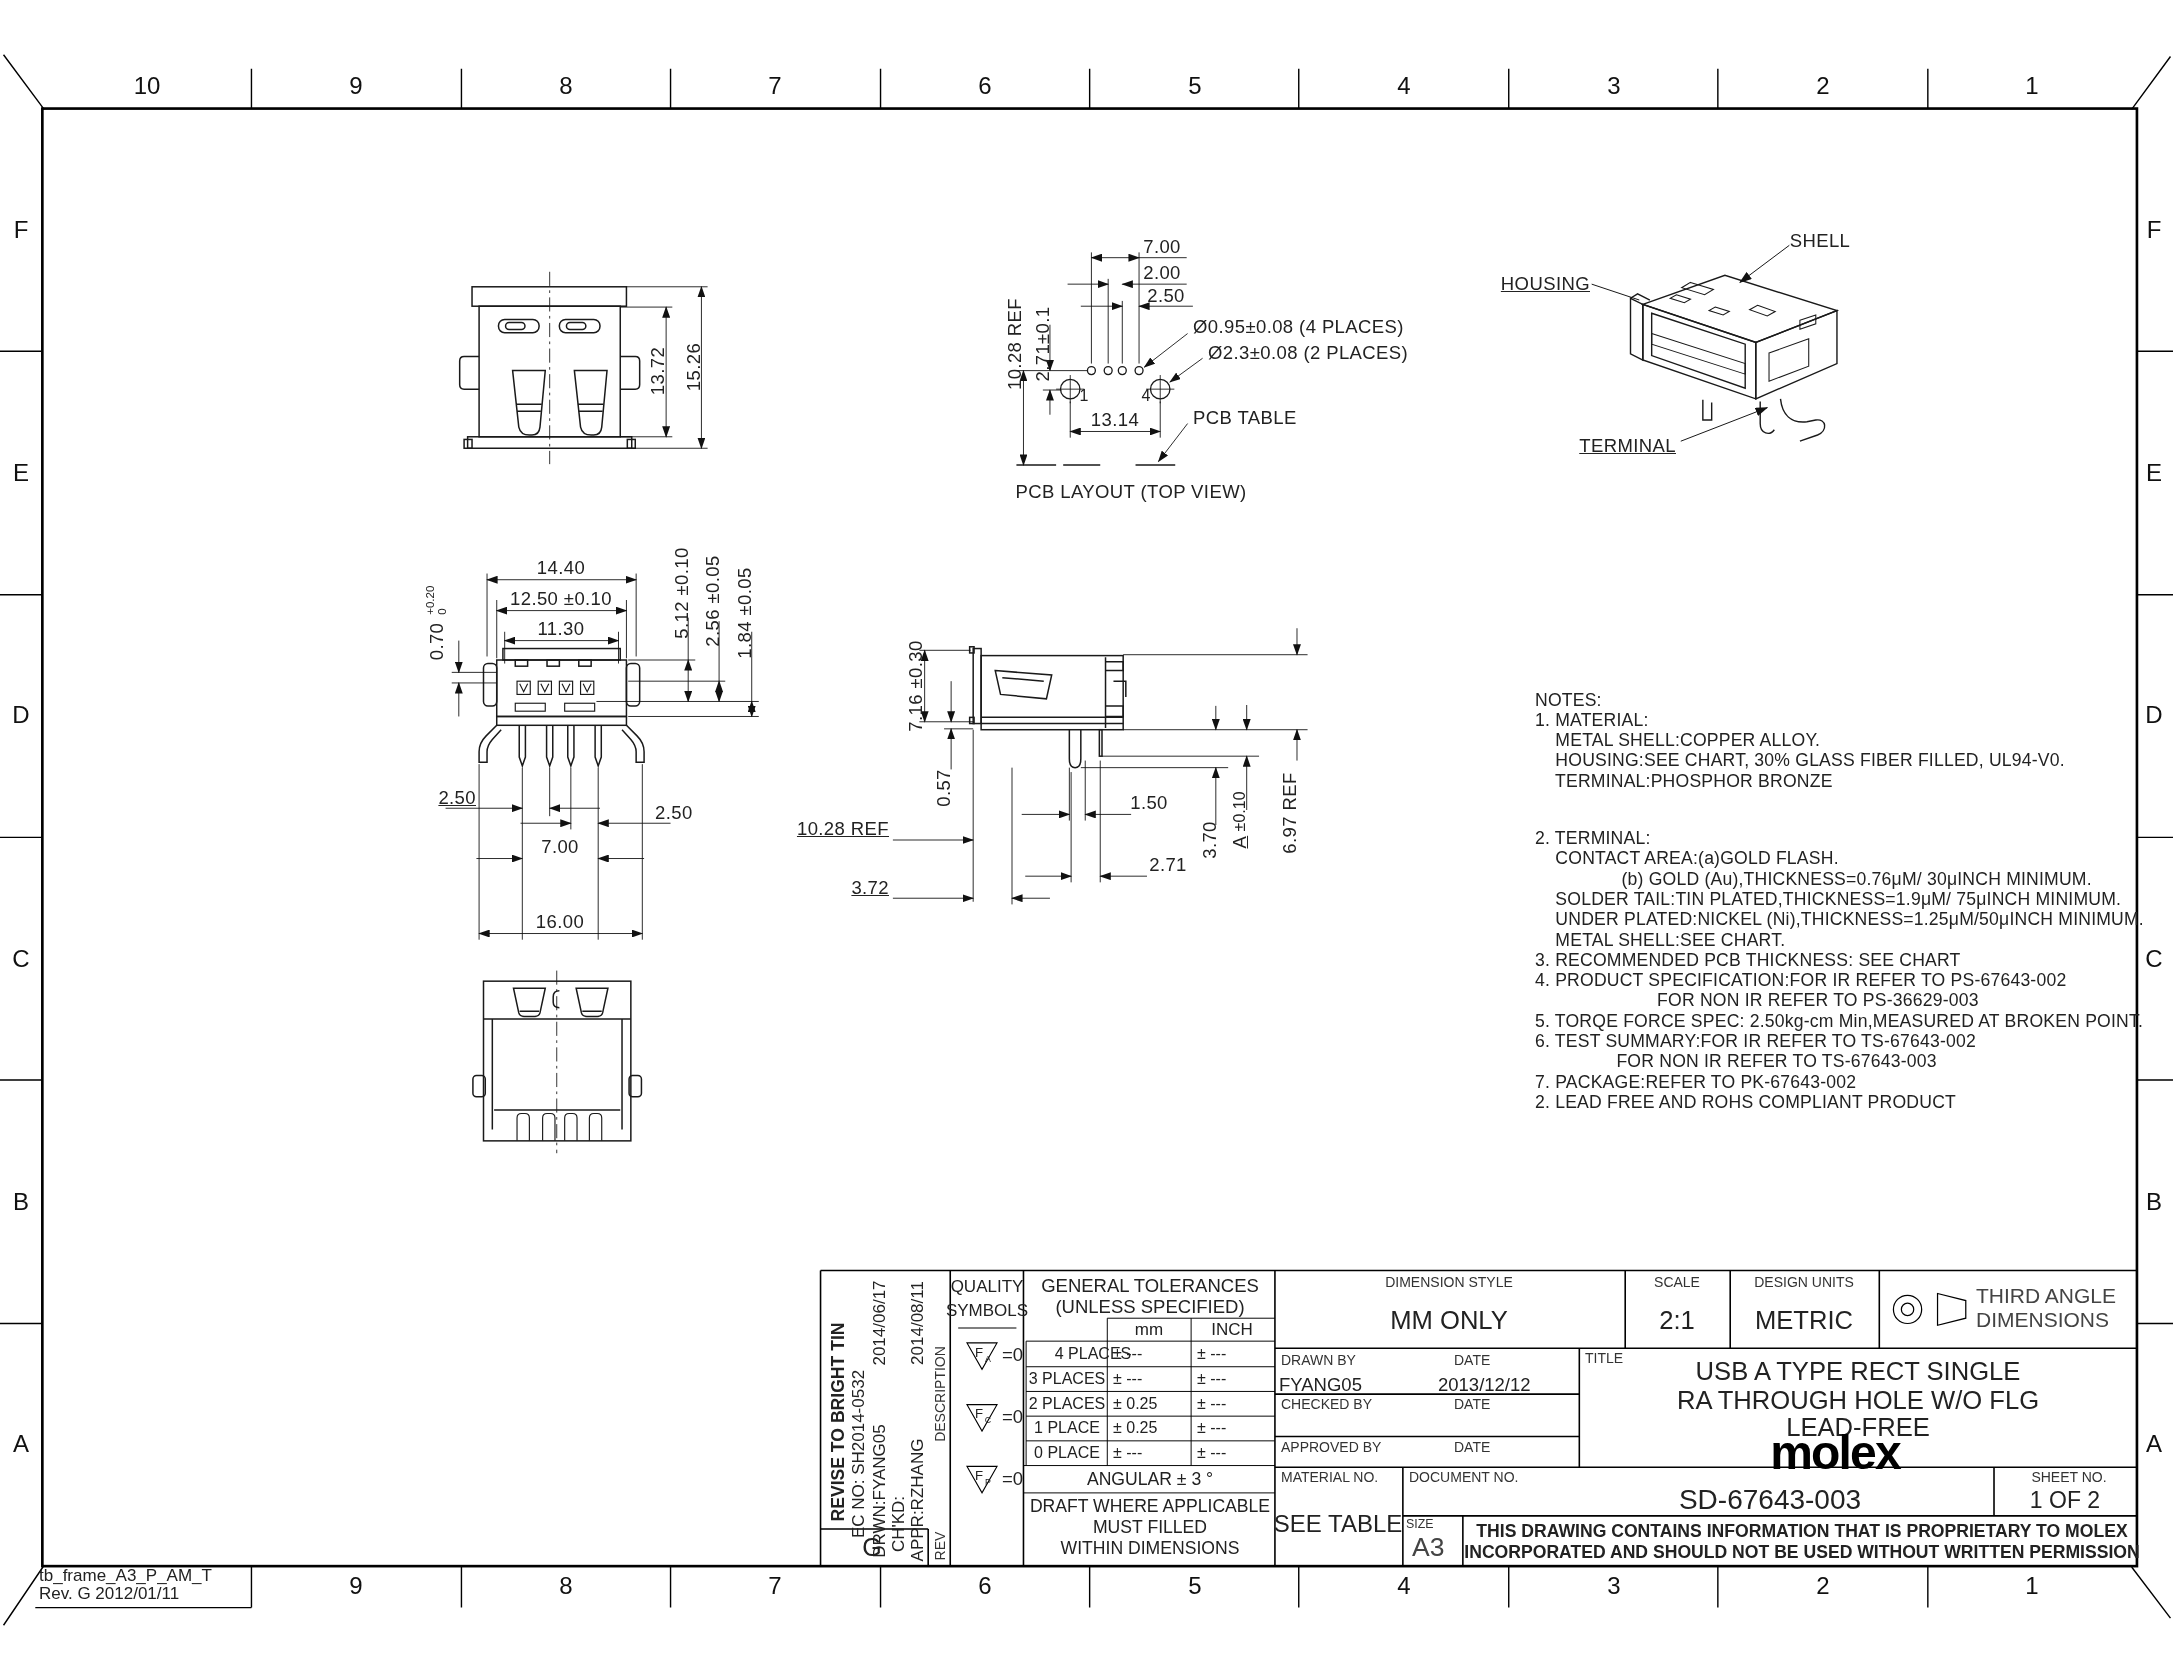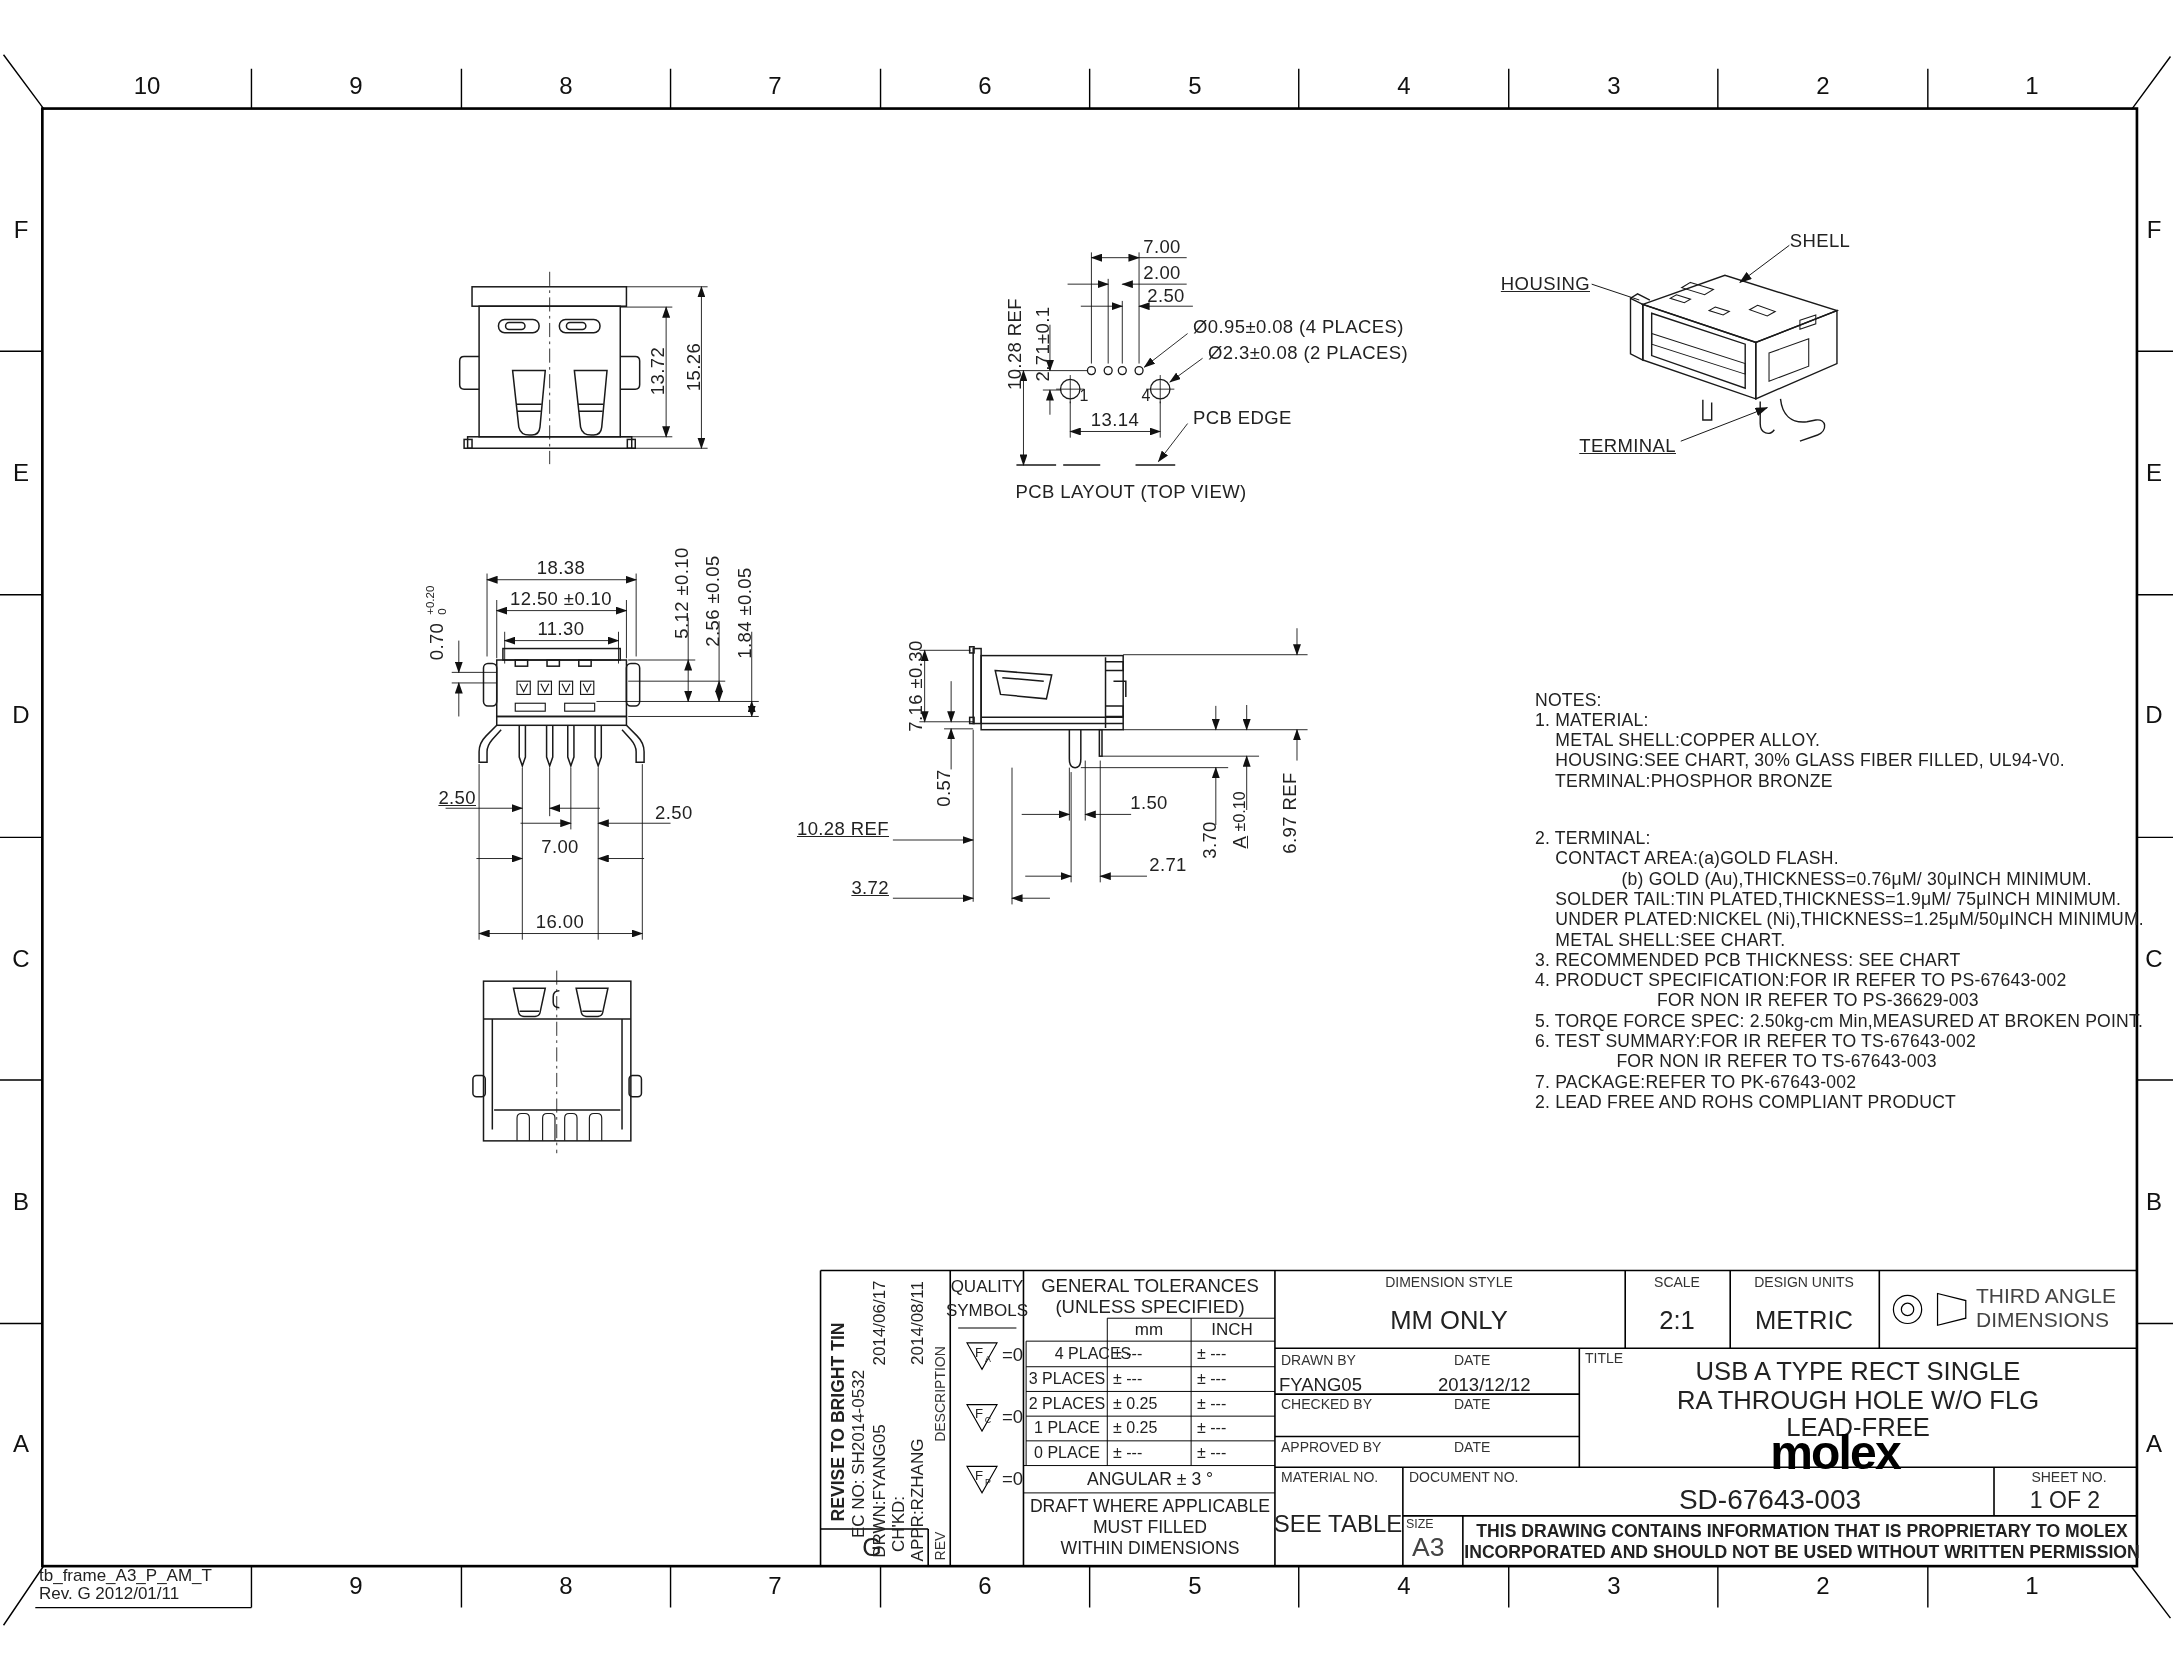--- a/index.html
+++ b/index.html
@@ -290,41 +290,41 @@
 <span class="t c bord" style="left:2154px;top:715px">D</span>
 <span class="t c bord" style="left:2154px;top:959px">C</span>
 <span class="t c bord" style="left:2154px;top:1202px">B</span>
 <span class="t c bord" style="left:2154px;top:1444px">A</span>
 <span class="t l" style="left:39px;top:1576px;font-size:17px">tb_frame_A3_P_AM_T</span>
 <span class="t l" style="left:39px;top:1594px;font-size:17px">Rev. G 2012/01/11</span>
 
 <span class="t v dim" style="left:658px;top:371px">13.72</span>
 <span class="t v dim" style="left:694px;top:367px">15.26</span>
 
-<span class="t c dim" style="left:561px;top:568px">18.38</span>
+<span class="t c dim" style="left:561px;top:568px">14.40</span>
 <span class="t c dim" style="left:561px;top:599px">12.50 ±0.10</span>
 <span class="t c dim" style="left:561px;top:629px">11.30</span>
 <span class="t v" style="left:436px;top:623px"><span class="dim">0.70</span><span class="stk"><span>+0.20</span><span>0</span></span></span>
 <span class="t v dim" style="left:682px;top:593px">5.12 ±0.10</span>
 <span class="t v dim" style="left:713px;top:601px">2.56 ±0.05</span>
 <span class="t v dim" style="left:745px;top:613px">1.84 ±0.05</span>
 <span class="t r dim" style="left:476px;top:798px">2.50</span>
 <span class="t l dim" style="left:655px;top:813px">2.50</span>
 <span class="t c dim" style="left:560px;top:847px">7.00</span>
 <span class="t c dim" style="left:560px;top:922px">16.00</span>
 
 <span class="t c dim" style="left:1162px;top:247px">7.00</span>
 <span class="t c dim" style="left:1162px;top:273px">2.00</span>
 <span class="t c dim" style="left:1166px;top:296px">2.50</span>
 <span class="t v dim" style="left:1043px;top:344px">2.71±0.1</span>
 <span class="t v dim" style="left:1015px;top:344px">10.28 REF</span>
 <span class="t l dim" style="left:1193px;top:327px">Ø0.95±0.08 (4 PLACES)</span>
 <span class="t l dim" style="left:1208px;top:353px">Ø2.3±0.08 (2 PLACES)</span>
 <span class="t c dim" style="left:1115px;top:420px">13.14</span>
-<span class="t l dim" style="left:1193px;top:418px">PCB EDGE</span>
+<span class="t l dim" style="left:1193px;top:418px">PCB TABLE</span>
 <span class="t c dimS" style="left:1084px;top:396px">1</span>
 <span class="t c dimS" style="left:1146px;top:396px">4</span>
 <span class="t c dim" style="left:1131px;top:492px">PCB LAYOUT (TOP VIEW)</span>
 
 <span class="t v dim" style="left:916px;top:686px">7.16 ±0.30</span>
 <span class="t v dim" style="left:944px;top:788px">0.57</span>
 <span class="t r dim" style="left:889px;top:829px">10.28 REF</span>
 <span class="t r dim" style="left:889px;top:888px">3.72</span>
 <span class="t c dim" style="left:1149px;top:803px">1.50</span>
 <span class="t c dim" style="left:1168px;top:865px">2.71</span>

